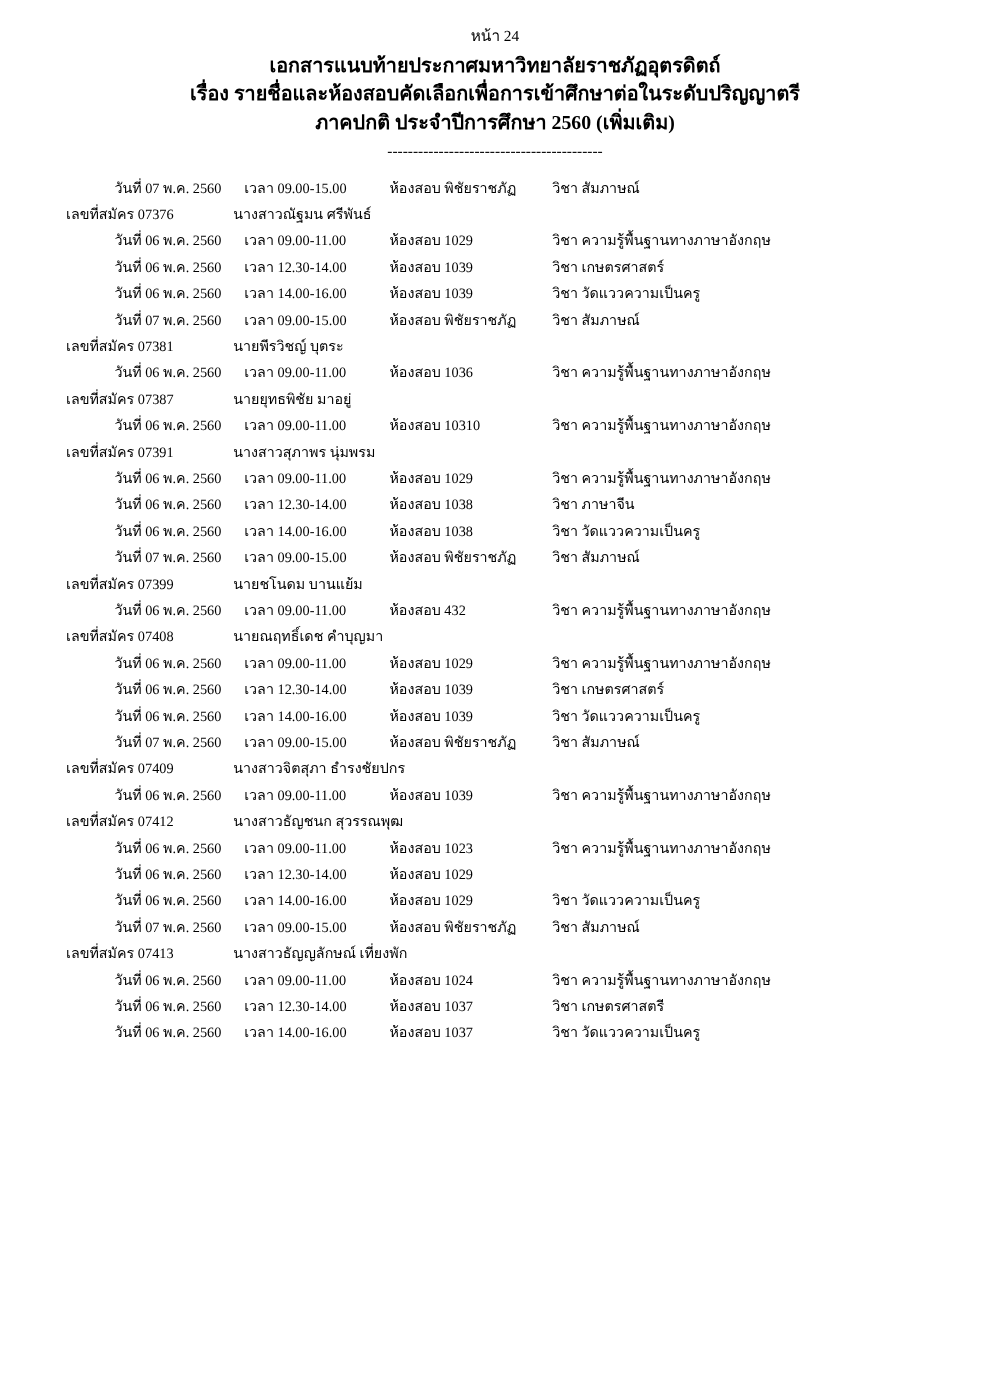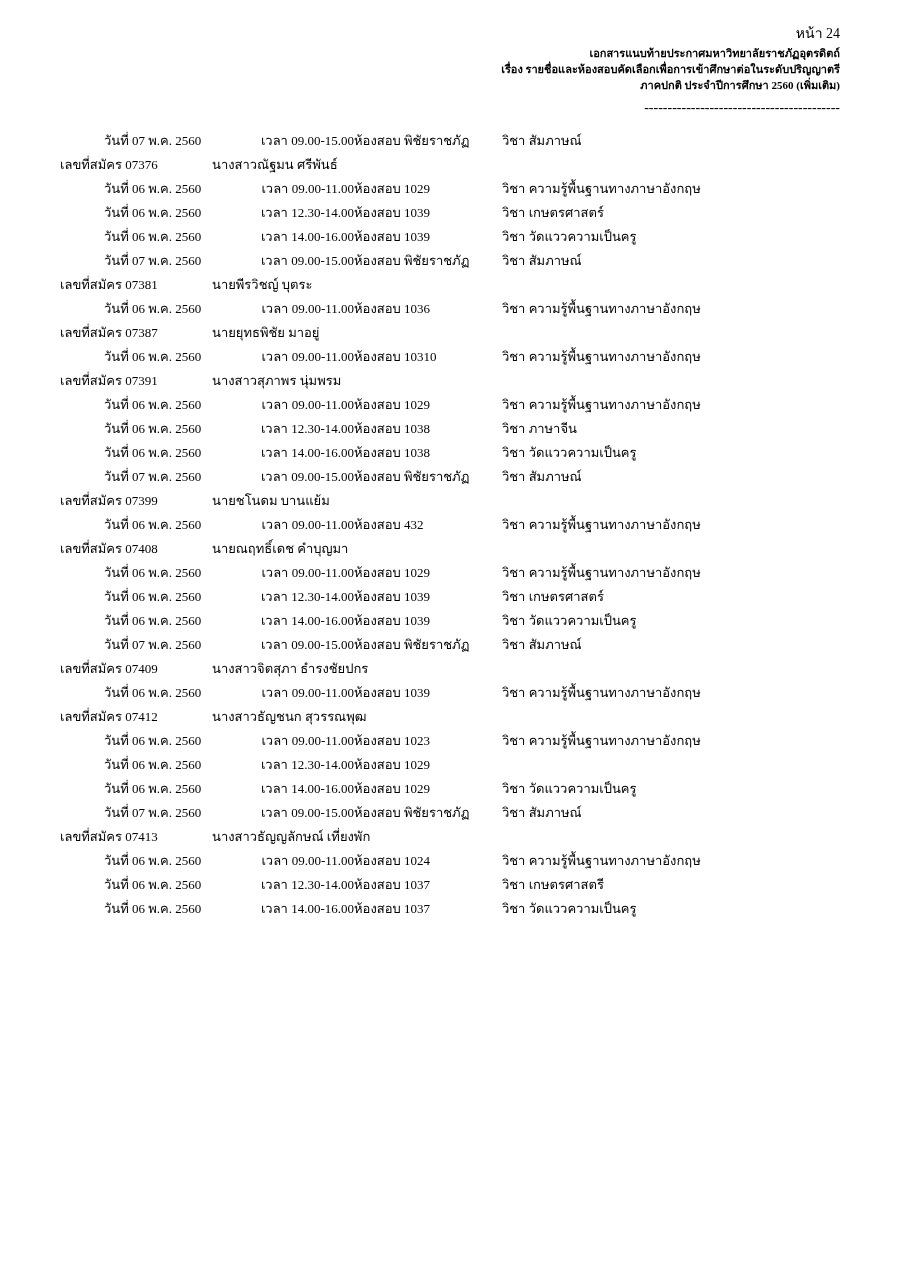--- a/index.html
+++ b/index.html
@@ -14,25 +14,25 @@
     color: #000000;
   }
   .page {
     position: relative;
     width: 900px;
     min-height: 1272px;
     box-sizing: border-box;
     padding: 24px 60px 20px 60px;
   }
   .header {
-    text-align: right;
+    text-align: center;
     line-height: 1.45;
   }
   .header .line {
-    font-size: 11px;
+    font-size: 18px;
     font-weight: bold;
   }
   .header .page-no {
     font-size: 14px;
     font-weight: normal;
     margin-bottom: 2px;
   }
   .header .dashes {
     font-size: 14px;
     font-weight: normal;
@@ -58,21 +58,20 @@
   }
   .cell-date {
     width: 118px;
     flex: 0 0 118px;
     white-space: nowrap;
   }
   .cell-time {
     width: 132px;
     flex: 0 0 132px;
     white-space: nowrap;
-    text-align: right;
   }
   .cell-room {
     width: 148px;
     flex: 0 0 148px;
     white-space: nowrap;
   }
   .cell-subject {
     flex: 1 1 auto;
     white-space: nowrap;
   }

